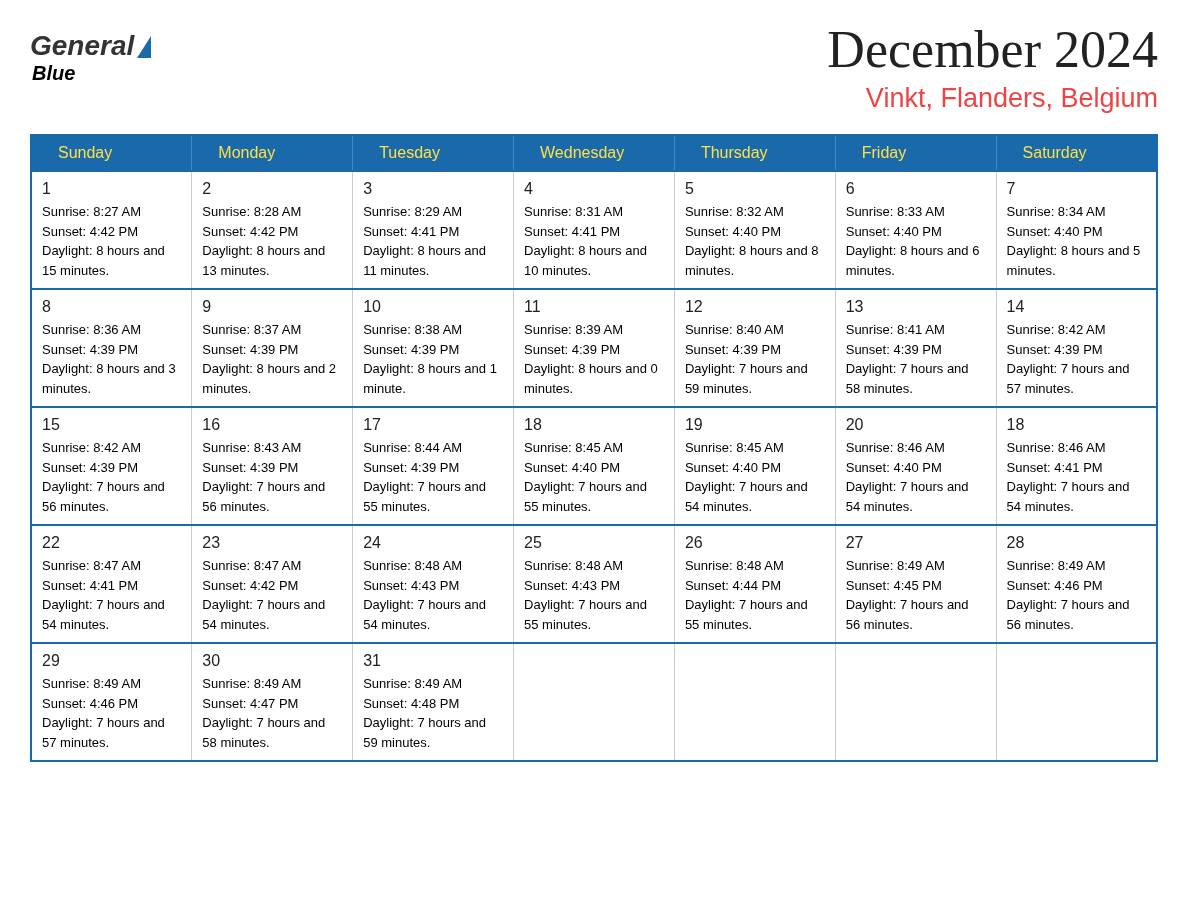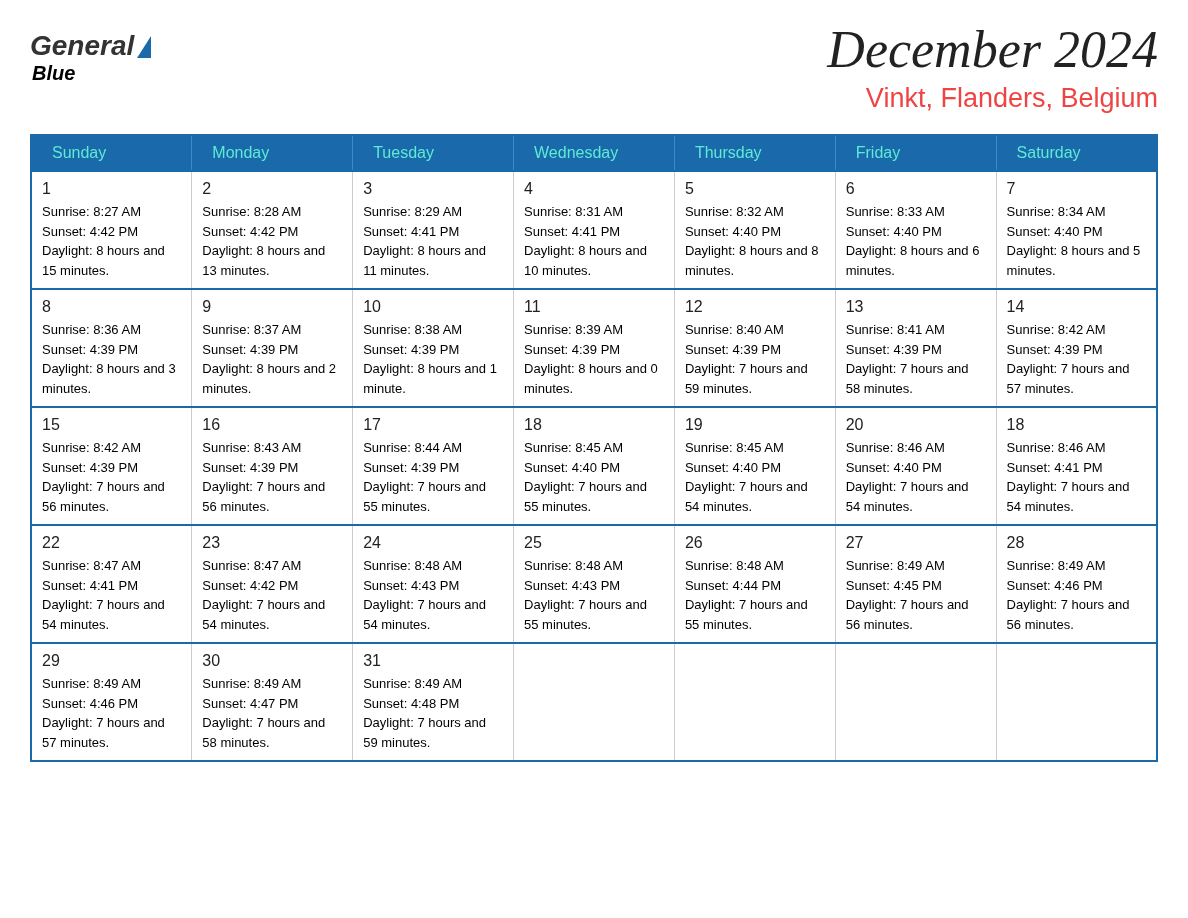--- a/index.html
+++ b/index.html
@@ -50,39 +50,38 @@
       margin-left: 2px;
     }
     .title-section {
       text-align: right;
     }
     .month-title {
       font-size: 52px;
       font-weight: normal;
       color: #222;
       font-family: Georgia, serif;
-      font-style: italic;
     }
     .location {
       font-size: 27px;
       color: #ef4444;
       font-family: Liberation Sans, sans-serif;
       margin-top: 4px;
     }
     .calendar {
       width: 100%;
       border-collapse: collapse;
       border: 2px solid #1a6aab;
     }
     .calendar th {
       background-color: #1a6aab;
-      color: #5eead4;
+      color: #fde047;
       font-size: 16px;
       font-weight: normal;
-      padding: 8px 20px;
+      padding: 8px 26px;
       text-align: left;
       border-right: 1px solid #3a8acc;
     }
     .calendar th:last-child { border-right: none; }
     .calendar td {
       vertical-align: top;
       padding: 8px 10px;
       border-right: 1px solid #ccc;
       border-top: 2px solid #1a6aab;
       font-size: 13px;

